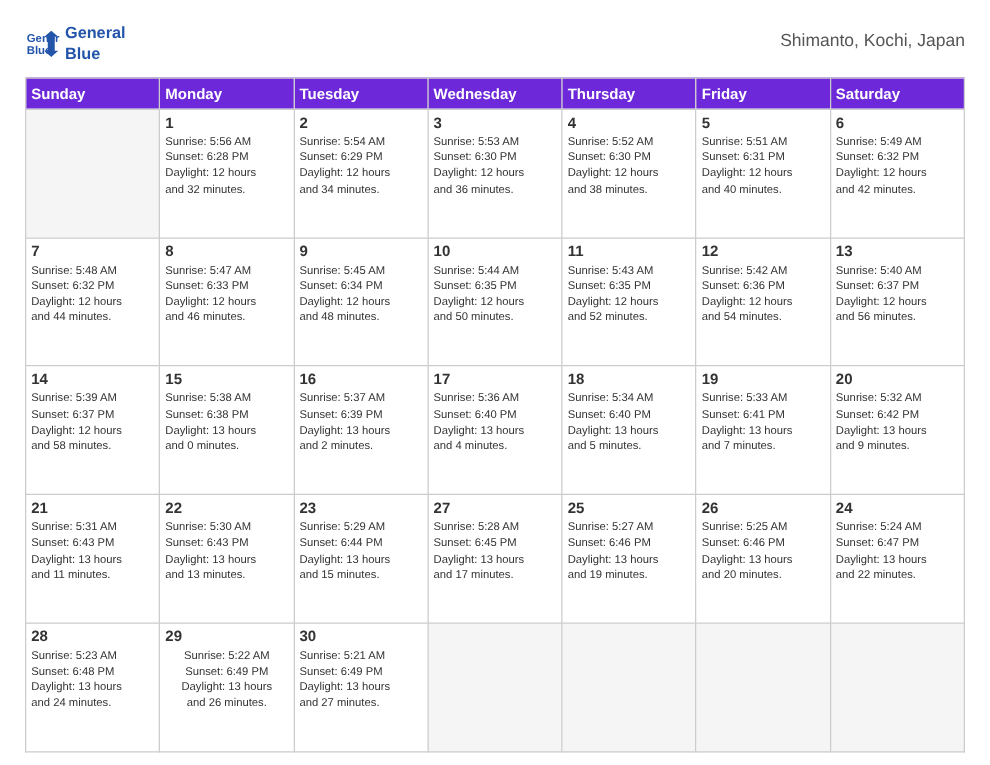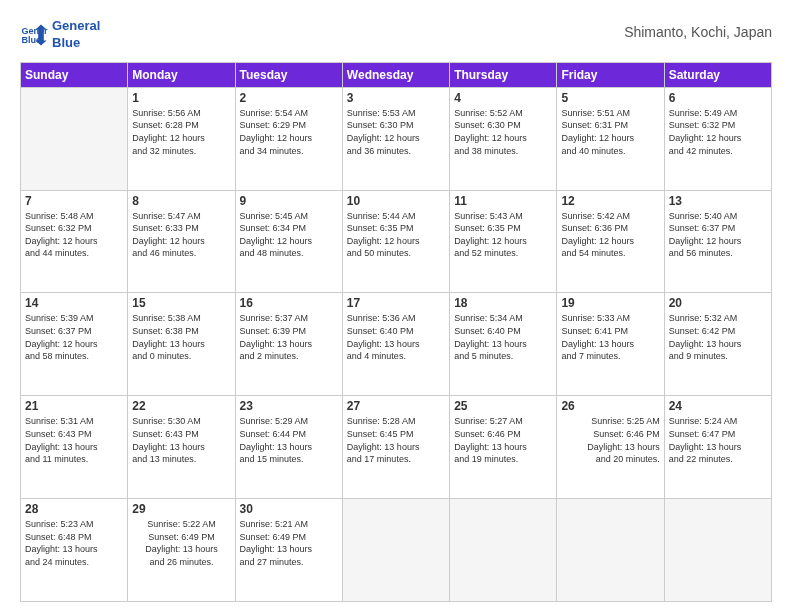--- a/index.html
+++ b/index.html
@@ -299,21 +299,21 @@
           </td>
           <td>
             <span class="day-number">25</span>
             <div class="day-info" style="white-space: pre-line;">Sunrise: 5:27 AM
 Sunset: 6:46 PM
 Daylight: 13 hours
 and 19 minutes.</div>
           </td>
           <td>
             <span class="day-number">26</span>
-            <div class="day-info" style="white-space: pre-line; text-align: right;">Sunrise: 5:25 AM
+            <div class="day-info" style="white-space: pre-line;">Sunrise: 5:25 AM
 Sunset: 6:46 PM
 Daylight: 13 hours
 and 20 minutes.</div>
           </td>
           <td>
             <span class="day-number">24</span>
             <div class="day-info" style="white-space: pre-line;">Sunrise: 5:24 AM
 Sunset: 6:47 PM
 Daylight: 13 hours
 and 22 minutes.</div>

